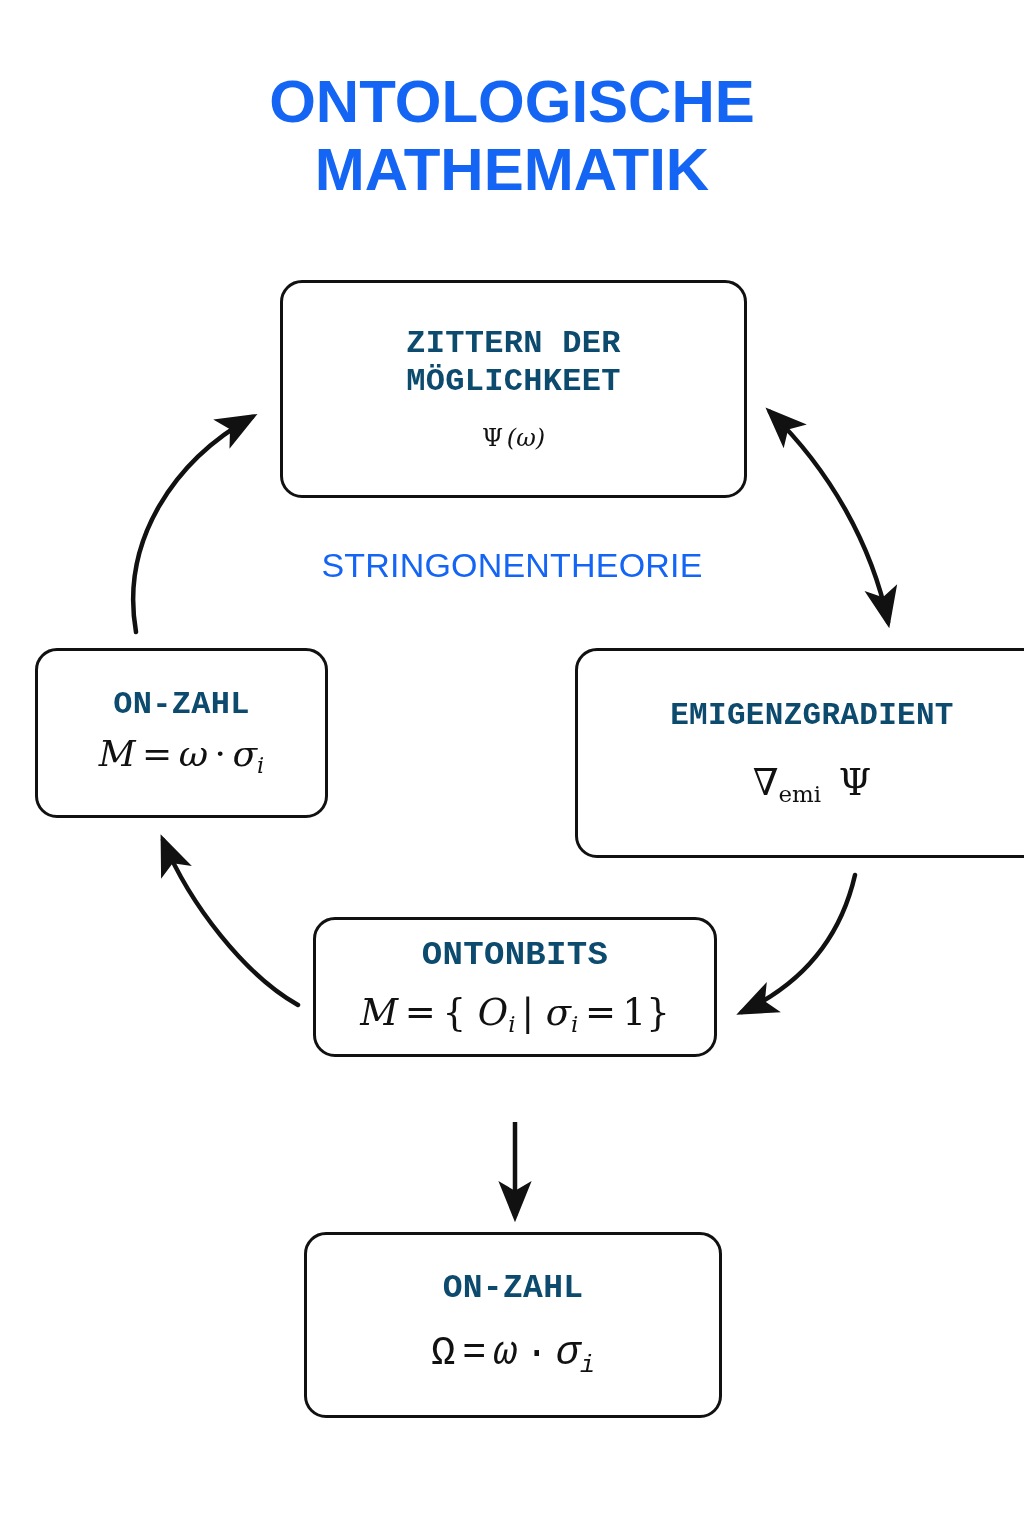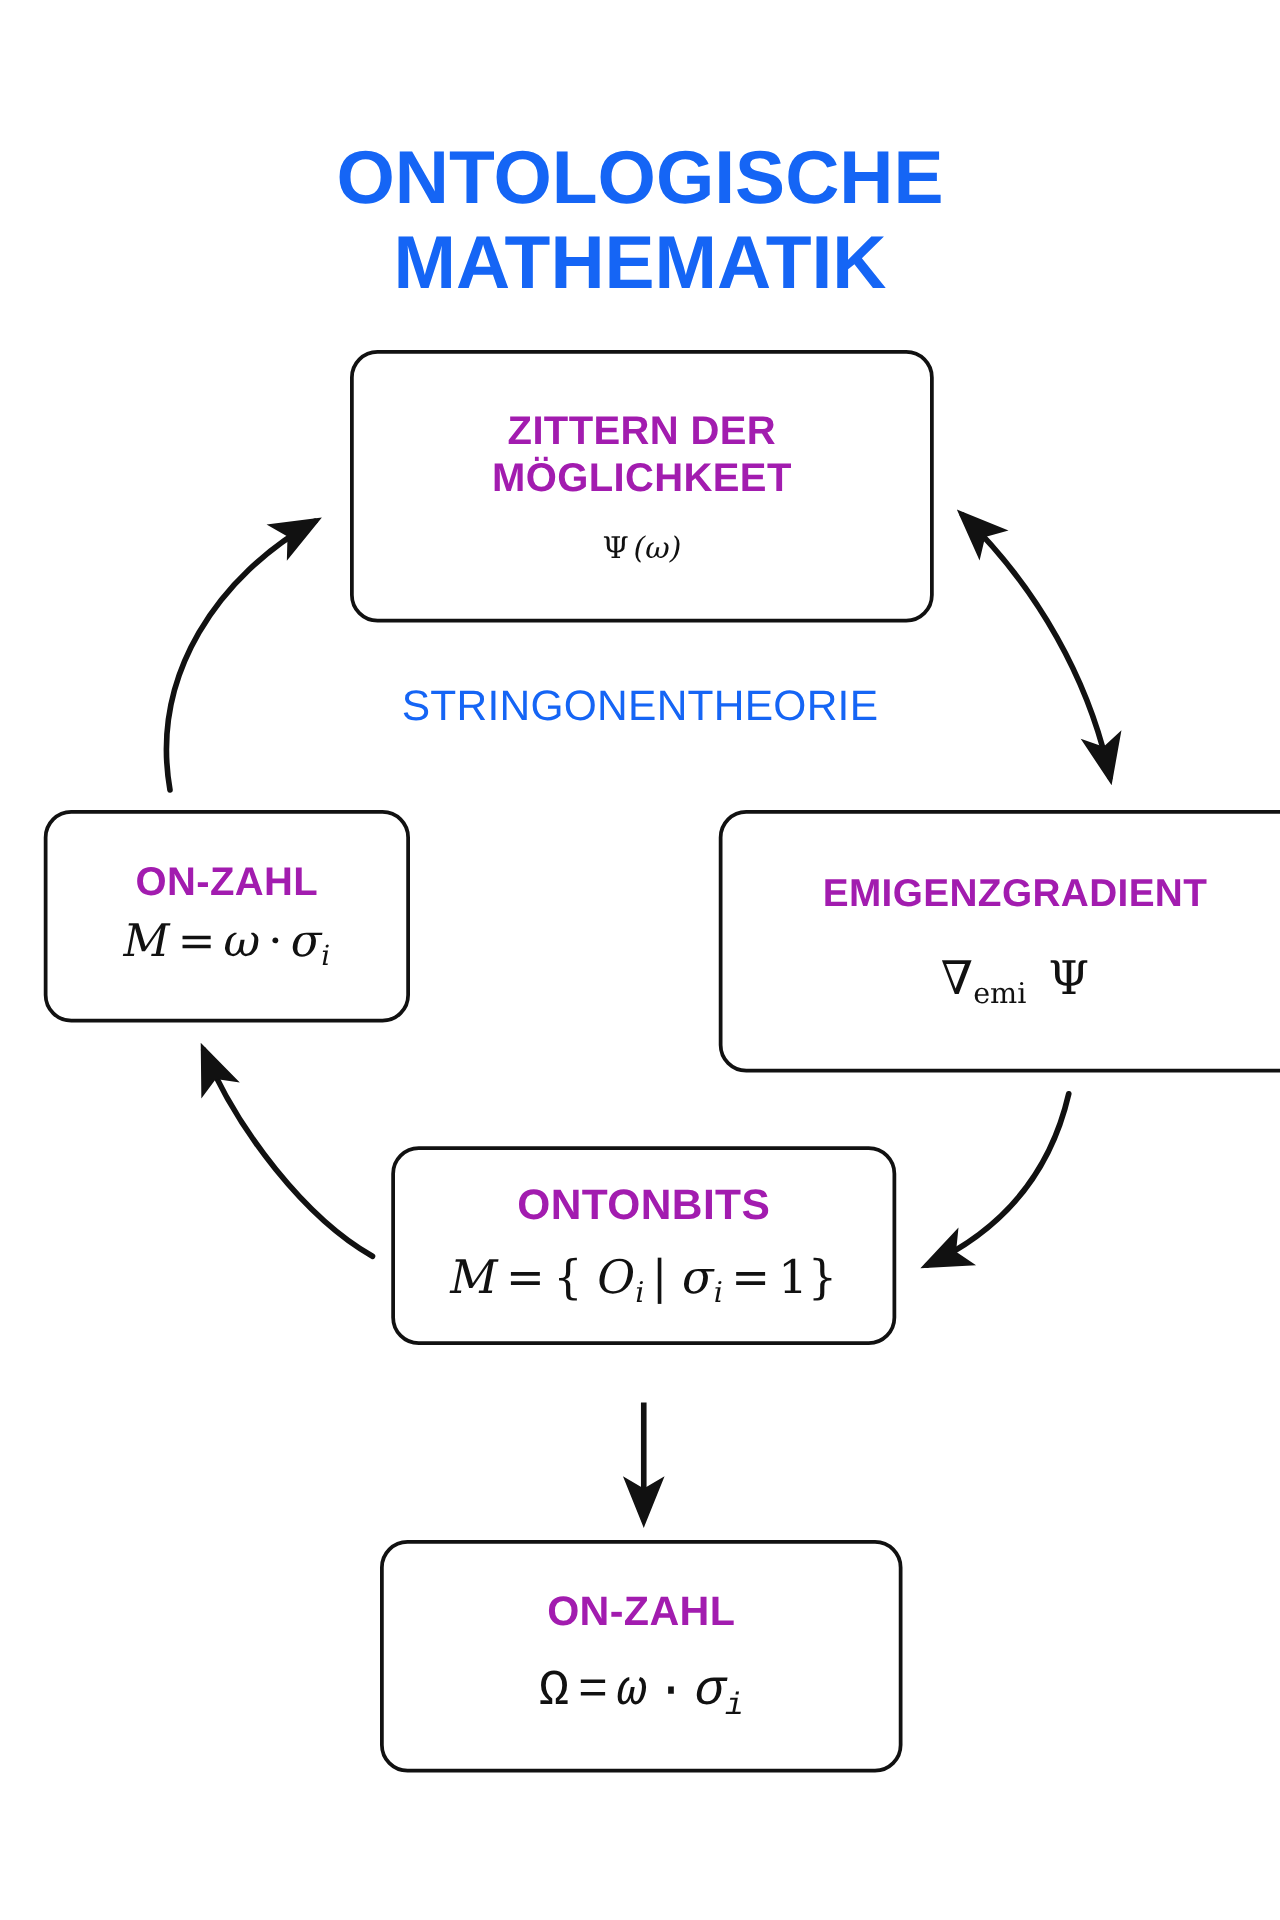--- a/index.html
+++ b/index.html
@@ -28,21 +28,20 @@
     left: 0;
     top: 68px;
     width: 1024px;
     text-align: center;
     color: #1565f5;
     font-family: "Liberation Sans", sans-serif;
     font-weight: bold;
     font-size: 60px;
     line-height: 1.13;
     letter-spacing: 0px;
-    margin-top: 40px;
   }
   .title .line2 { display: block; }
 
   
   .center-label {
     position: absolute;
     left: 0;
     top: 546px;
     width: 1024px;
     text-align: center;
@@ -60,23 +59,23 @@
     border-radius: 22px;
     background: #ffffff;
     display: flex;
     flex-direction: column;
     align-items: center;
     justify-content: center;
     text-align: center;
     z-index: 3;
   }
   .node .heading {
-    font-family: Liberation Sans, sans-serif;
+    font-family: Liberation Mono, monospace;
     font-weight: bold;
-    color: #a21caf;
+    color: #0c4a6e;
     font-size: 31px;
     line-height: 1.2;
     letter-spacing: 0.3px;
   }
   .node .formula {
     font-family: "DejaVu Serif", serif;
     font-style: italic;
     color: #111111;
     font-size: 35px;
     line-height: 1.25;
@@ -94,21 +93,21 @@
     vertical-align: -0.32em;
     font-style: normal;
   }
   .formula .op { margin: 0 0.18em; }
   .formula .thin { margin: 0 0.08em; }
 
   
   #node-zittern   { left: 280px; top: 280px;  width: 467px; height: 218px; }
   #node-onzahl-l  { left: 35px;  top: 648px;  width: 293px; height: 170px; }
   #node-emigenz   { left: 575px; top: 648px;  width: 474px; height: 210px; }
-  #node-ontonbits { left: 313px; top: 917px;  width: 404px; height: 159px; }
+  #node-ontonbits { left: 313px; top: 917px;  width: 404px; height: 140px; }
   #node-onzahl-b  { left: 304px; top: 1232px; width: 418px; height: 186px; }
 
   #node-zittern .heading { font-size: 32px; }
   #node-zittern .formula { font-size: 24px; margin-top: 22px; }
   #node-emigenz .heading { font-size: 31px; }
   #node-emigenz .formula { font-size: 37px; margin-top: 26px; }
   #node-ontonbits .heading { font-size: 34px; }
   #node-ontonbits .formula { font-size: 37px; }
   #node-onzahl-l .heading { font-size: 32px; }
   #node-onzahl-l .formula { font-size: 36px; margin-top: 6px; }

